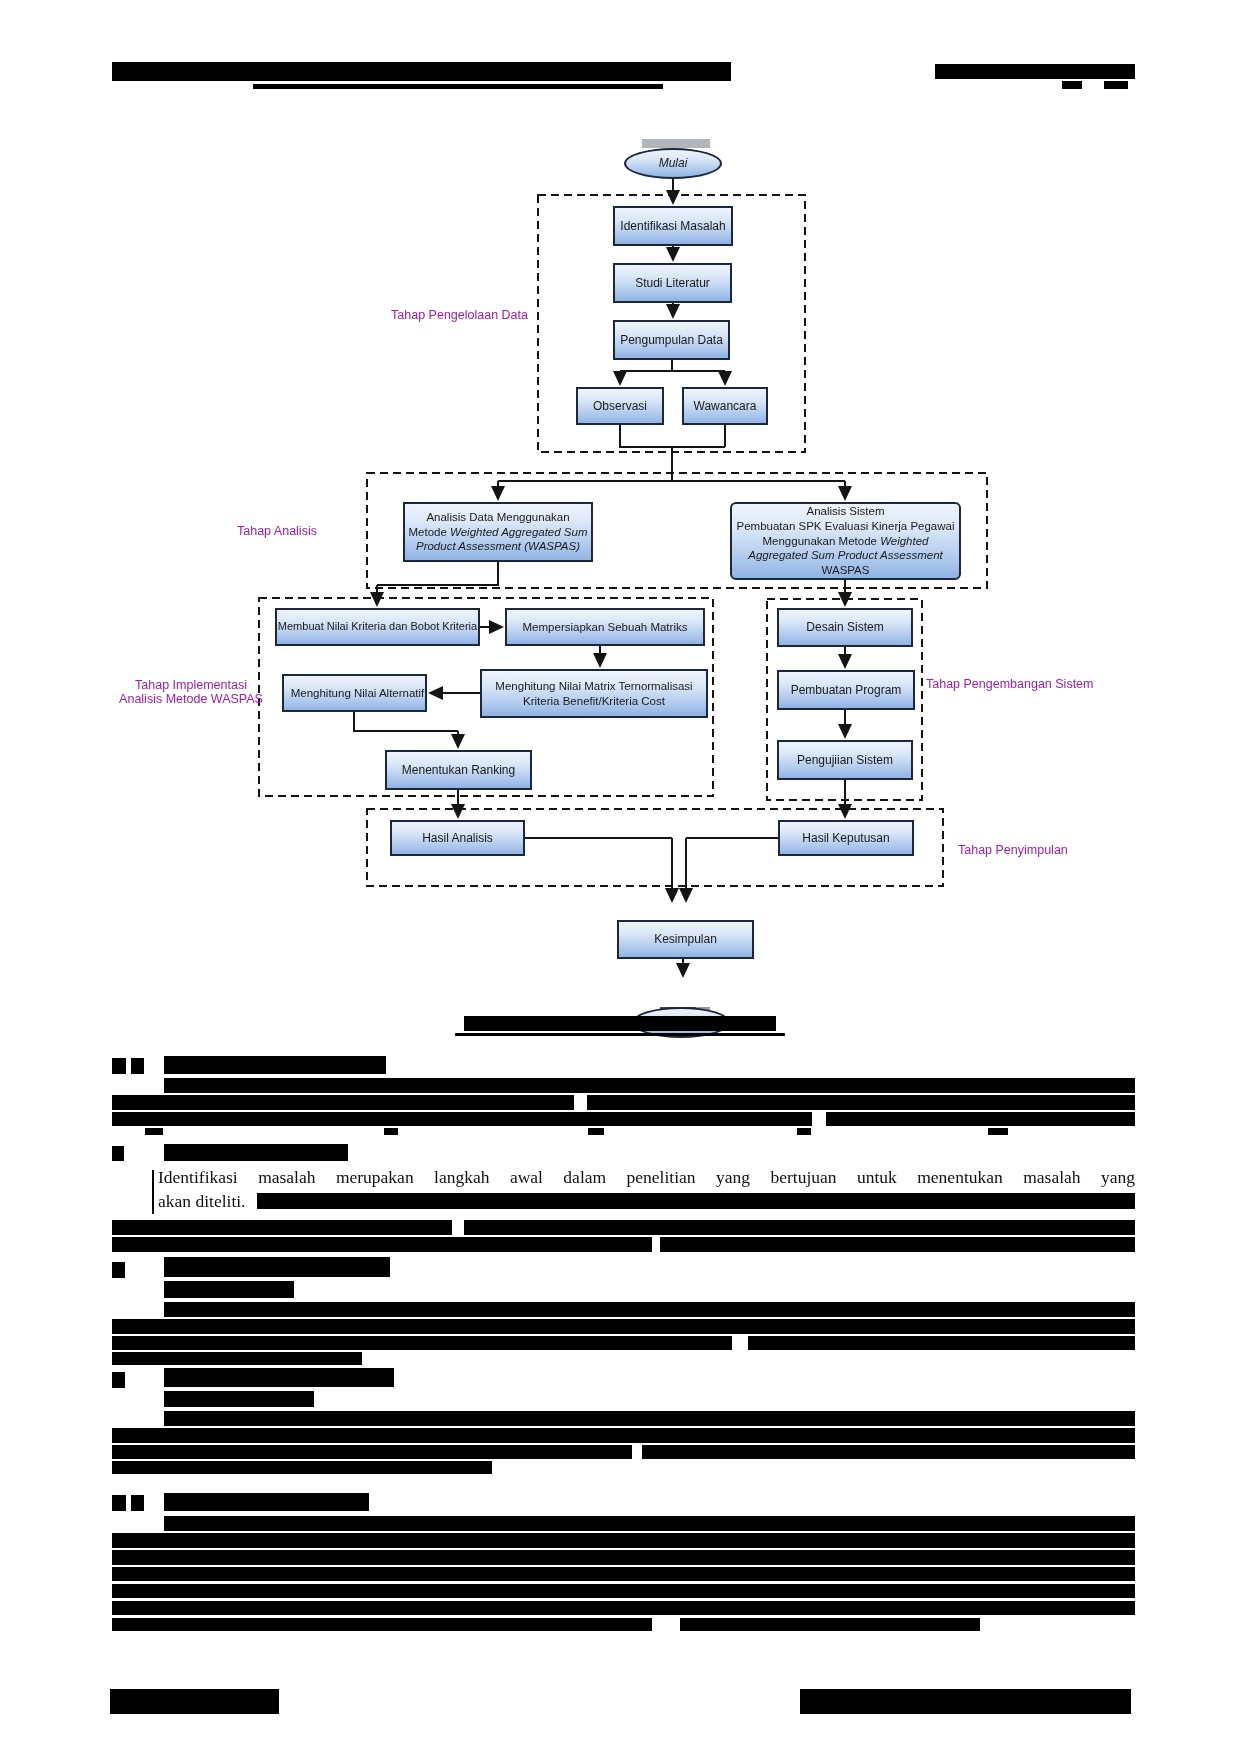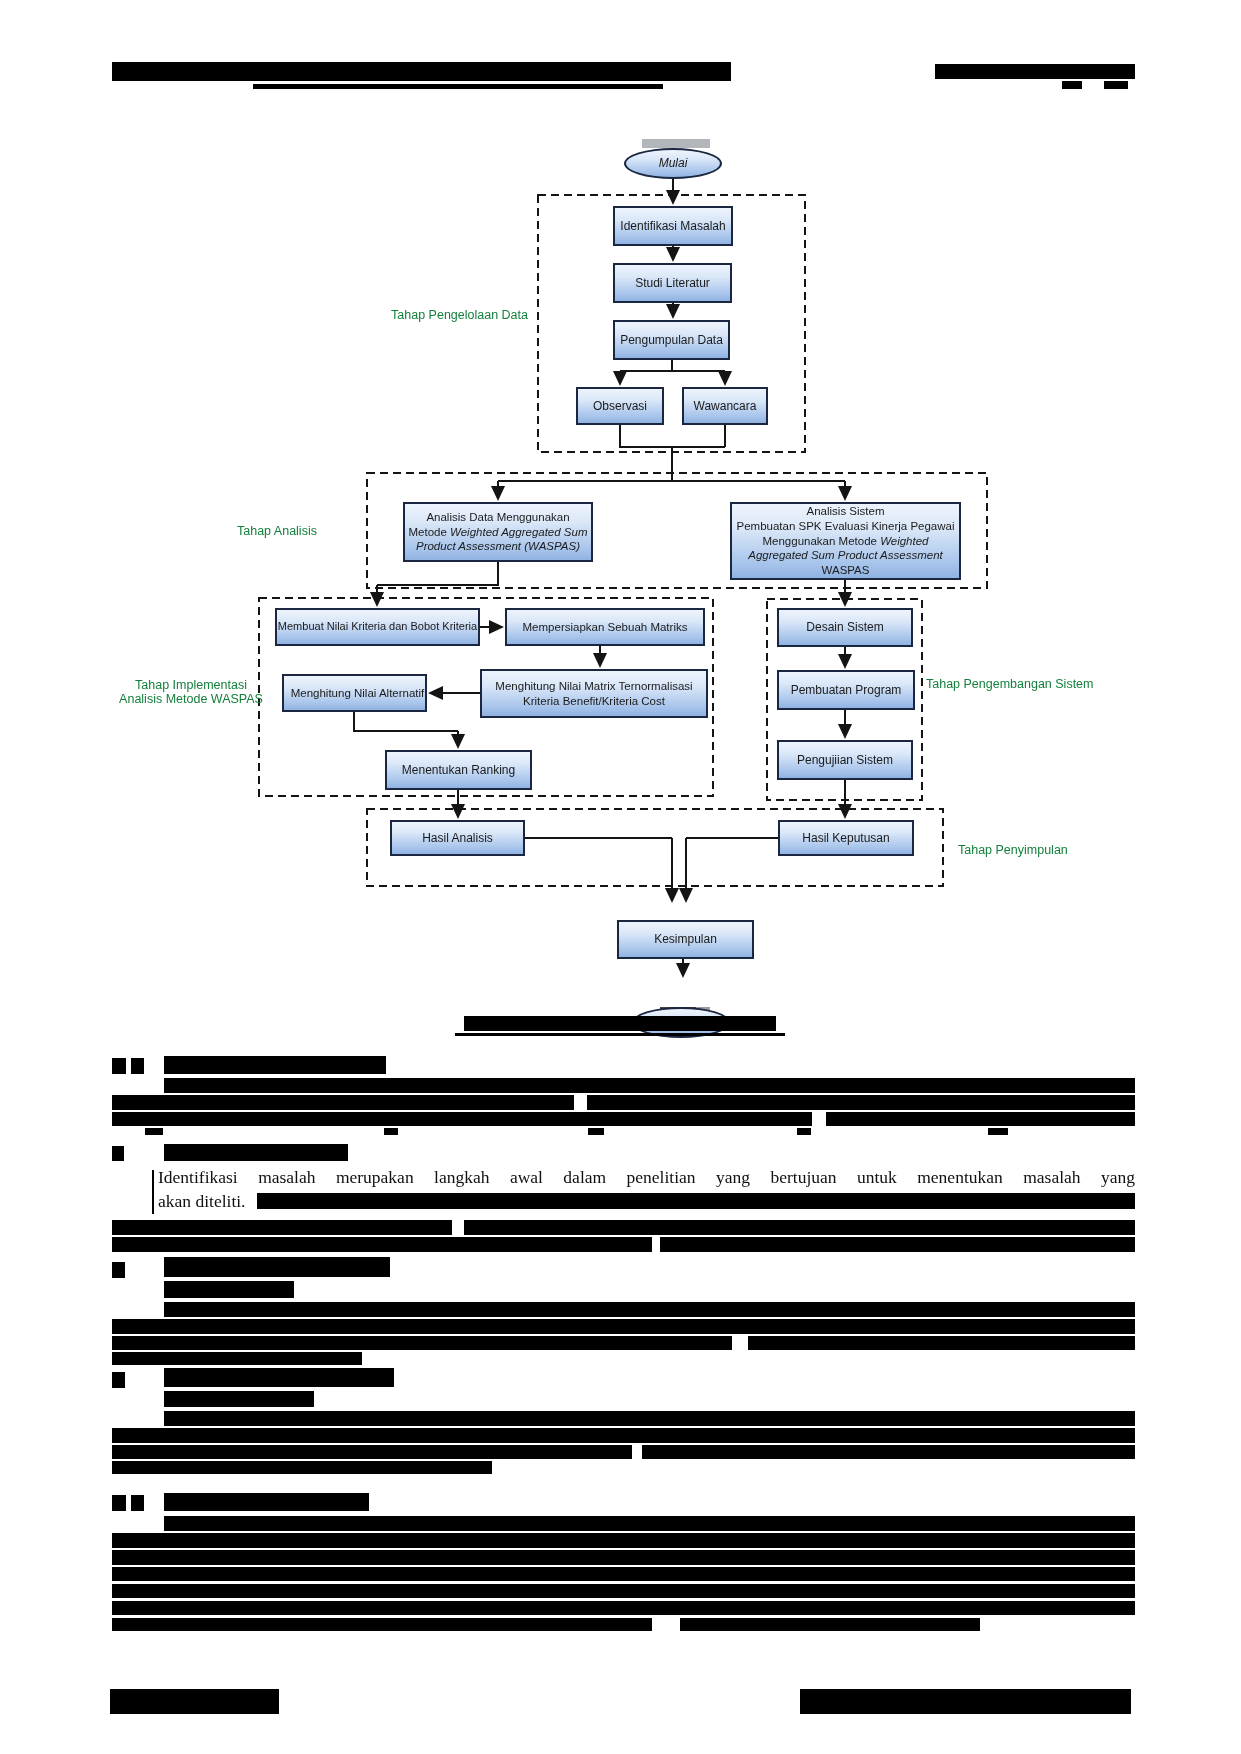--- a/index.html
+++ b/index.html
@@ -4,21 +4,21 @@
 <style>
   html,body{margin:0;padding:0;background:#fff;}
   .page{position:relative;width:1241px;height:1754px;background:#ffffff;
         font-family:"Liberation Sans",sans-serif;overflow:hidden;}
   .flow-svg{position:absolute;left:0;top:0;pointer-events:none;}
   .node{position:absolute;display:flex;align-items:center;justify-content:center;
         text-align:center;box-sizing:border-box;color:#1b1b1b;
         background:linear-gradient(180deg,#eef4fc 0%,#dbe8f8 32%,#aac6ec 78%,#90b3e2 100%);
         border:2px solid #1b2740;font-size:12px;line-height:1.25;padding:2px;}
   .oval{border-radius:50%;font-style:italic;}
-  .stage{position:absolute;color:#15803d;font-size:12.5px;line-height:1.15;}
+  .stage{position:absolute;color:#a21caf;font-size:12.5px;line-height:1.15;}
   .redact{position:absolute;background:#000;}
   .deco{position:absolute;}
   .serif-para{position:absolute;left:158px;top:1165px;width:977px;
               font-family:"Liberation Serif",serif;font-size:17.5px;line-height:24px;color:#101010;}
   .jline{text-align:justify;text-align-last:justify;white-space:nowrap;}
   .fline{display:flex;align-items:center;}
   .fline .fill-bar{flex:1;height:16px;background:#000;margin-left:12px;}
   .nowrap{white-space:nowrap;}
 </style>
 </head>
@@ -91,21 +91,21 @@
   <div class="node" style="left:682px;top:387px;width:86px;height:38px;">
       <span>Wawancara</span>
     </div>
 
   <div class="node" style="left:403px;top:502px;width:190px;height:60px;font-size:11.5px;align-items:center;">
     <span><span>Analisis Data Menggunakan</span><br>
     <span>Metode </span><i>Weighted Aggregated Sum</i><br>
     <i>Product Assessment (WASPAS)</i></span>
   </div>
 
-  <div class="node" style="left:730px;top:502px;width:231px;height:78px;font-size:11.5px;line-height:1.3;">
+  <div class="node" style="left:730px;top:502px;width:231px;height:78px;font-size:11.5px;line-height:1.3;border-radius:6px;">
     <span><span>Analisis Sistem</span><br>
     <span>Pembuatan SPK Evaluasi Kinerja Pegawai</span><br>
     <span>Menggunakan Metode </span><i>Weighted</i><br>
     <i>Aggregated Sum Product Assessment</i><br>
     <span>WASPAS</span></span>
   </div>
 
   <div class="node nowrap" style="left:275px;top:608px;width:205px;height:38px;font-size:11px;">
       <span>Membuat Nilai Kriteria dan Bobot Kriteria</span>
     </div>

